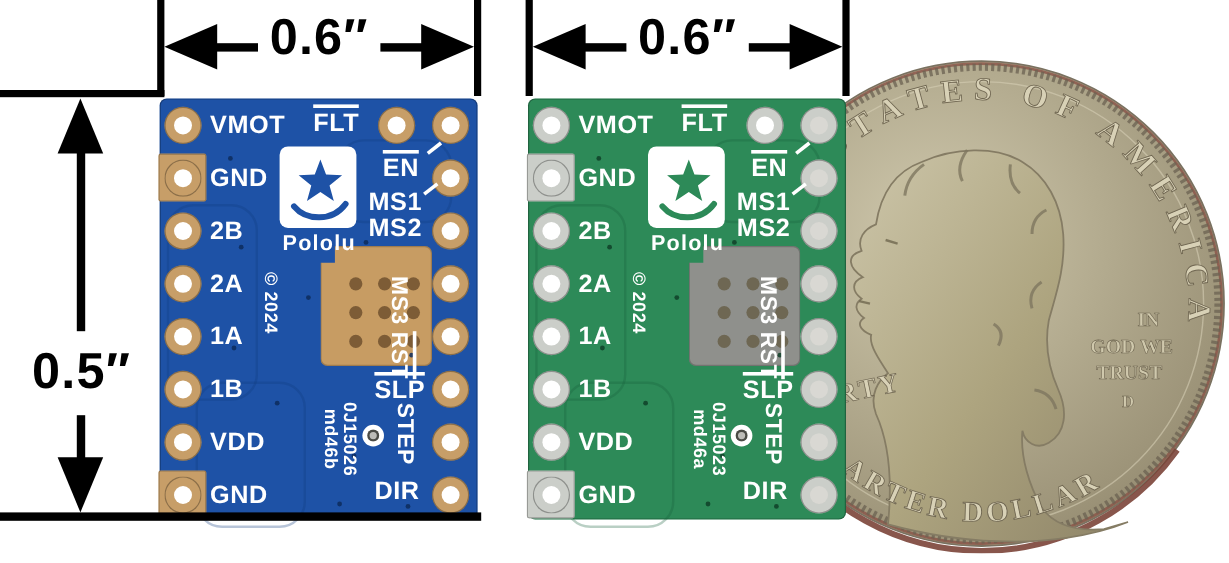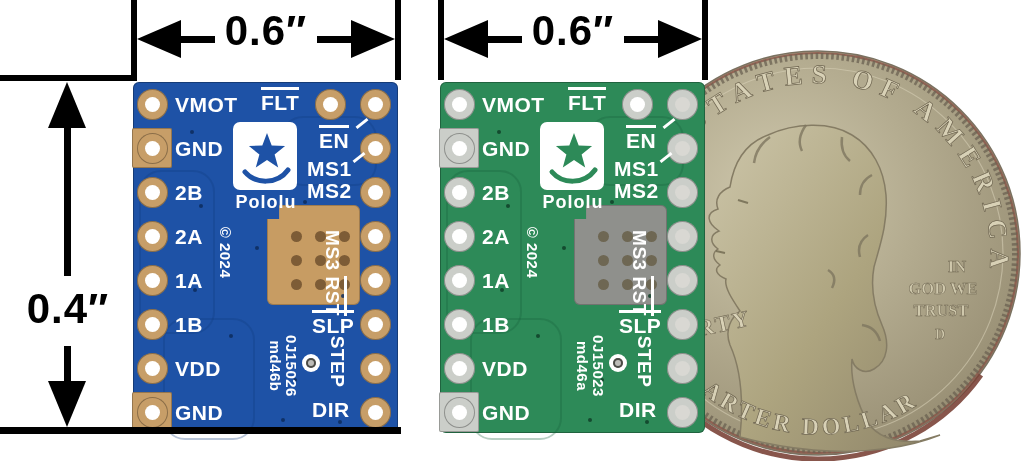--- a/index.html
+++ b/index.html
@@ -124,21 +124,21 @@
   <div class="arr arr-right" style="left:351px;top:20px"></div>
 
   <div class="arr arr-left" style="left:444px;top:20px"></div>
   <div class="dline" style="left:486px;top:36px;width:36px;height:7px"></div>
   <div class="dlabel" style="left:507px;top:10px;width:132px">0.6″</div>
   <div class="dline" style="left:624px;top:36px;width:36px;height:7px"></div>
   <div class="arr arr-right" style="left:658px;top:20px"></div>
 
   <div class="arr arr-up" style="left:48px;top:82px"></div>
   <div class="dline" style="left:64px;top:126px;width:7px;height:150px"></div>
-  <div class="dlabel" style="left:4px;top:288px;width:128px">0.4″</div>
+  <div class="dlabel" style="left:4px;top:288px;width:128px">0.5″</div>
   <div class="dline" style="left:64px;top:346px;width:7px;height:38px"></div>
   <div class="arr arr-down" style="left:48px;top:381px"></div>
 
   <div class="board" style="left: 133px; background: rgb(30, 82, 166);">
     <div class="slk" style="left:42px;top:12px">VMOT</div>
     <div class="slk" style="left:42px;top:56px">GND</div>
     <div class="slk" style="left:42px;top:100px">2B</div>
     <div class="slk" style="left:42px;top:144px">2A</div>
     <div class="slk" style="left:42px;top:188px">1A</div>
     <div class="slk" style="left:42px;top:232px">1B</div>

